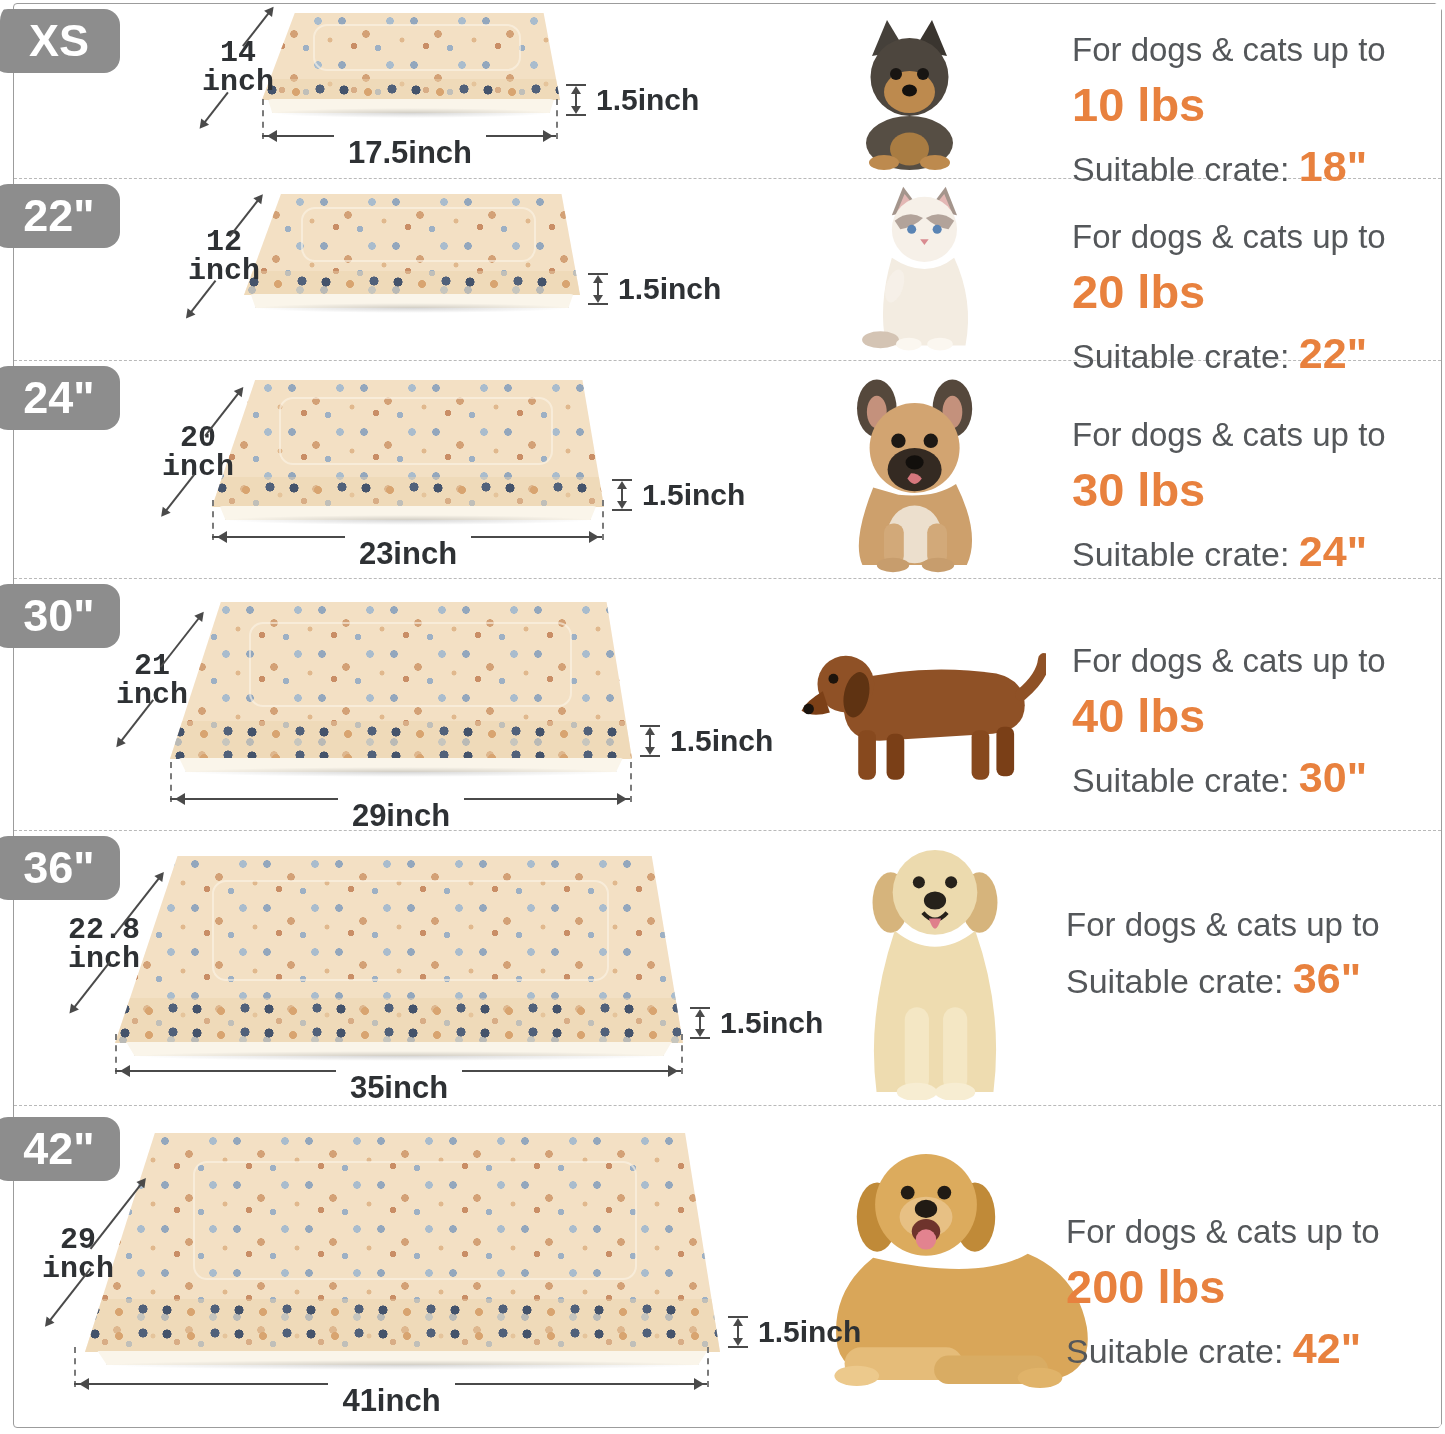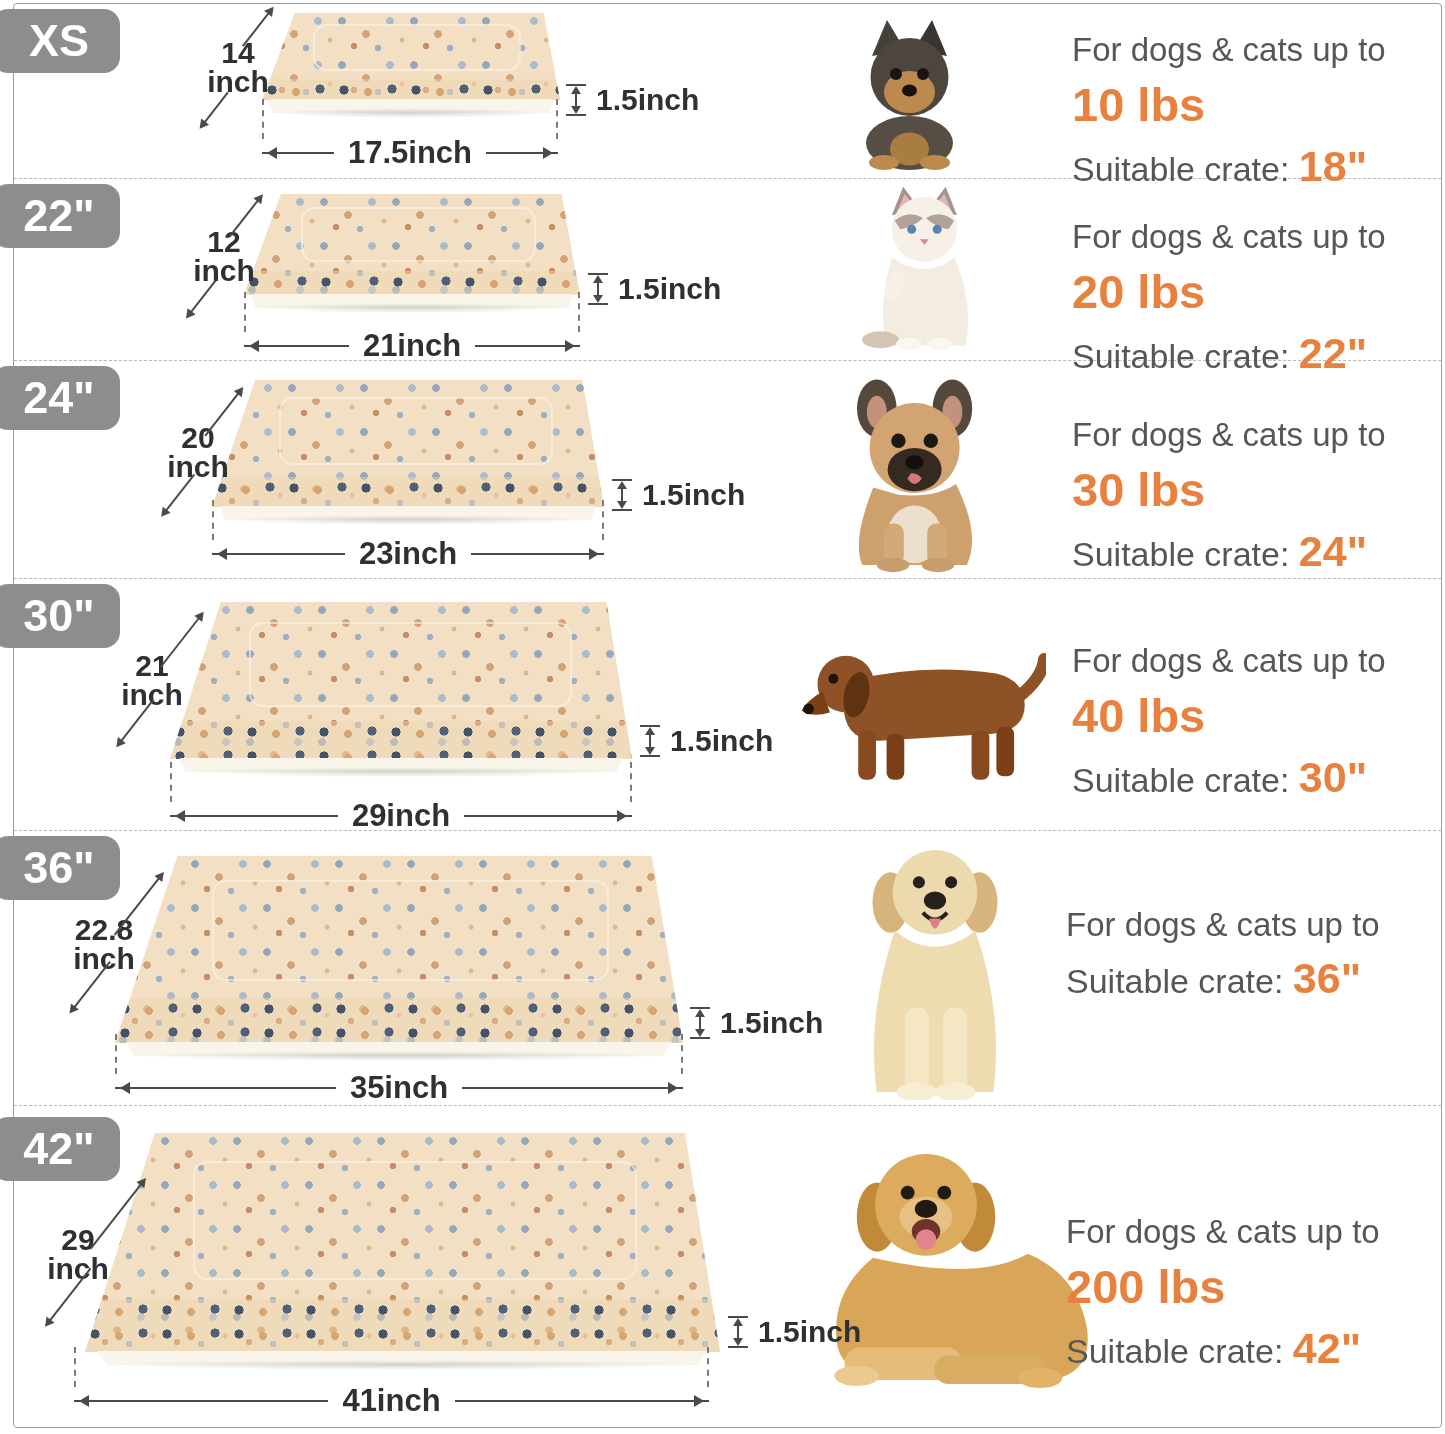--- a/index.html
+++ b/index.html
@@ -1,17 +1,17 @@
 <!DOCTYPE html>
 <html><head>
 <meta charset="utf-8">
 <style>
   html,body{margin:0;padding:0;background:#ffffff;}
   #canvas{position:relative;width:1445px;height:1434px;background:#ffffff;overflow:hidden;
-          font-family:"Liberation Sans", sans-serif;}
+          font-family:"Liberation Sans", sans-serif;border-radius:21px;}
   .frame{position:absolute;left:13px;top:3px;right:3px;bottom:6px;border:1px solid #9c9c9c;border-radius:4px;}
   .sep{position:absolute;left:14px;width:1427px;border-top:1px dashed #b9b9b9;height:0;}
   .row{position:absolute;left:0;right:0;}
   .badge{position:absolute;left:-8px;top:6px;width:122px;height:64px;background:#8d8d8d;border-radius:16px;
          color:#fff;font-size:45px;font-weight:bold;display:flex;align-items:center;justify-content:center;
          padding-left:6px;z-index:3;}
   
   .mat{position:absolute;z-index:1;}
   .mat::after{content:"";position:absolute;left:3%;right:3%;bottom:-5px;height:10px;
               background:radial-gradient(ellipse at center, rgba(0,0,0,0.16), transparent 70%);}
@@ -32,35 +32,35 @@
            background-color:rgba(236,211,174,0.45);
            background-image:
              radial-gradient(circle 7px at 10px 11px,#44536b 62%, transparent 68%),
              radial-gradient(circle 6px at 34px 13px,#d8a470 62%, transparent 68%),
              radial-gradient(circle 7px at 58px 10px,#51617a 62%, transparent 68%);
            background-size:72px 24px;}
   .mat-base{position:absolute;left:1%;right:1%;bottom:0;height:14px;background:#faf5ea;
             border-radius:7px;box-shadow:0 2px 3px rgba(0,0,0,0.18);
             clip-path:polygon(1% 0, 99% 0, 97.5% 100%, 2.5% 100%);}
   
-  .depth-dim{position:absolute;width:80px;text-align:center;z-index:2;}
+  .depth-dim{position:absolute;width:80px;text-align:center;z-index:2;font-family:Liberation Mono, monospace;}
   .depth-label{line-height:0.95;font-size:30px;color:#2e3134;font-weight:600;}
   .diag{position:relative;height:2px;background:#4a4a4a;}
   .d-up{transform:rotate(-52deg);margin:10px 0 10px 36px;}
   .d-up::after{content:"";position:absolute;right:-9px;top:-4px;border:5px solid transparent;border-left:9px solid #4a4a4a;}
   .d-down{transform:rotate(-52deg);margin:12px 36px 0 -4px;}
   .d-down::before{content:"";position:absolute;left:-9px;top:-4px;border:5px solid transparent;border-right:9px solid #4a4a4a;}
   .thick-dim{position:absolute;display:flex;align-items:center;gap:10px;z-index:2;}
   .t-col{display:flex;flex-direction:column;align-items:center;}
   .t-bar{width:20px;height:2px;background:#4a4a4a;}
   .v-arrow{position:relative;width:2px;height:24px;background:#4a4a4a;margin:2px 0;}
   .v-arrow::before{content:"";position:absolute;top:-7px;left:-4px;border:5px solid transparent;border-bottom:8px solid #4a4a4a;}
   .v-arrow::after{content:"";position:absolute;bottom:-7px;left:-4px;border:5px solid transparent;border-top:8px solid #4a4a4a;}
   .t-label{font-size:30px;font-weight:600;color:#2e3134;}
-  .width-dim{position:absolute;display:flex;align-items:center;gap:14px;z-index:2;}
+  .width-dim{position:absolute;display:flex;align-items:flex-start;gap:14px;z-index:2;}
   .width-dim::before{content:"";position:absolute;left:0;top:-36px;height:40px;border-left:2px dashed #7a7a7a;}
   .width-dim::after{content:"";position:absolute;right:0;top:-36px;height:40px;border-left:2px dashed #7a7a7a;}
   .w-line{position:relative;flex:1;height:2px;background:#4a4a4a;}
   .w-line.l::before{content:"";position:absolute;left:-1px;top:-5px;border:6px solid transparent;border-right:10px solid #4a4a4a;}
   .w-line.r::after{content:"";position:absolute;right:-1px;top:-5px;border:6px solid transparent;border-left:10px solid #4a4a4a;}
   .w-label{font-size:31px;color:#2e3134;font-weight:600;white-space:nowrap;}
   
   .pet{position:absolute;z-index:1;}
   .info{position:absolute;width:380px;z-index:2;}
   .i1{font-size:33px;color:#54575a;white-space:nowrap;}
@@ -141,25 +141,20 @@
       </div>
       <div class="diag d-down" style="width:44px"></div>
     </div>
     <div class="thick-dim" style="left:588px;top:94px">
       <div class="t-col">
           <span class="t-bar"></span>
           <span class="v-arrow"></span>
           <span class="t-bar"></span>
         </div>
       <span class="t-label">1.5inch</span>
-    </div>
-    <div class="width-dim" style="left:244px;top:150px;width:336px">
-      <span class="w-line l"></span>
-      <span class="w-label">21inch</span>
-      <span class="w-line r"></span>
     </div>
     <svg class="pet" style="left:838px;top:6px;width:170px;height:170px" viewBox="0 0 100 120">
       <polygon points="28,22 36,2 48,18" fill="#a4958c"></polygon>
       <polygon points="54,18 66,2 74,22" fill="#a4958c"></polygon>
       <polygon points="32,19 37,7 45,17" fill="#e3b7b4"></polygon>
       <polygon points="57,17 65,7 70,19" fill="#e3b7b4"></polygon>
       <circle cx="51" cy="32" r="23" fill="#f6f0e8"></circle>
       <path d="M30,26 Q40,18 50,24 Q44,30 34,32 Z" fill="#b2a39a"></path>
       <path d="M72,26 Q62,18 52,24 Q58,30 68,32 Z" fill="#b2a39a"></path>
       <circle cx="42" cy="32" r="3.2" fill="#5a84b4"></circle>

